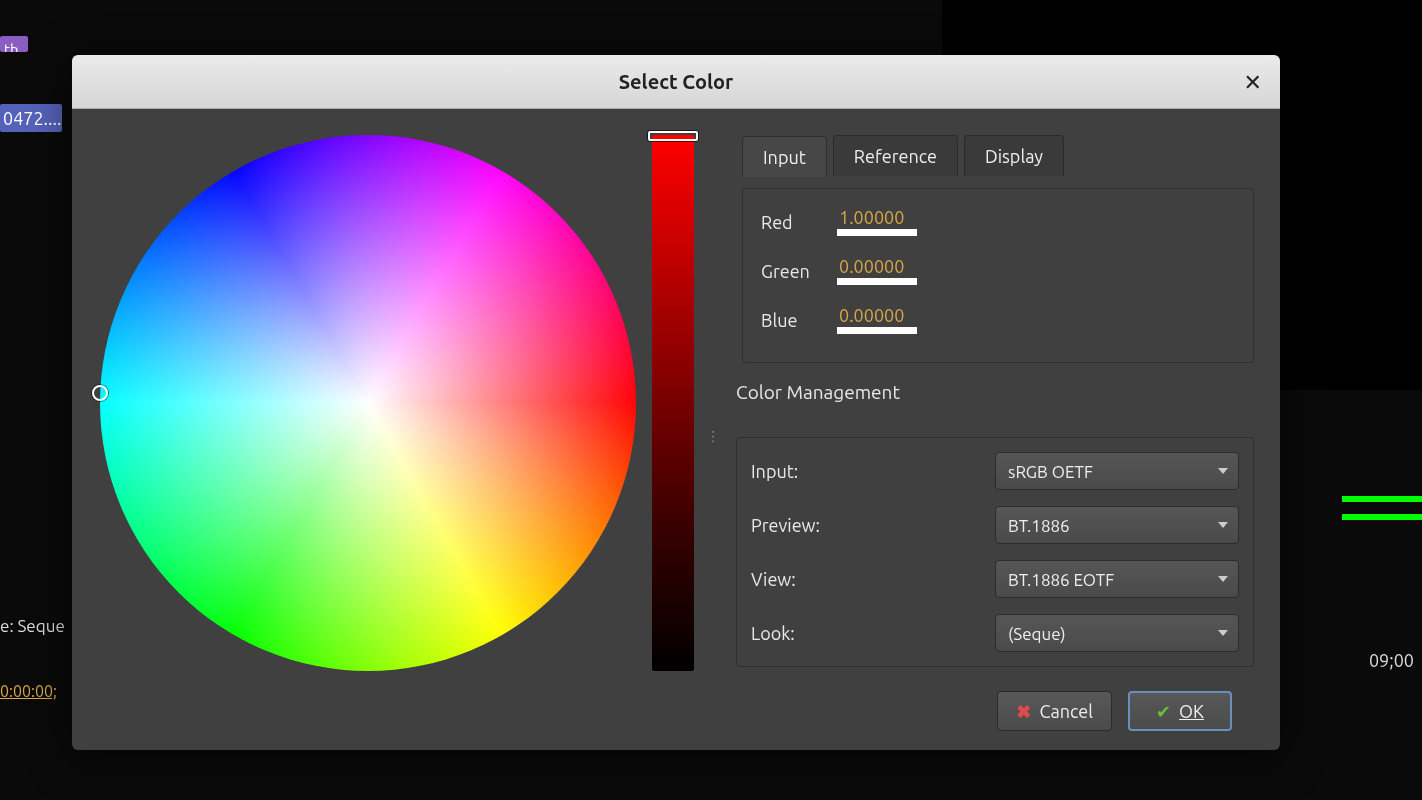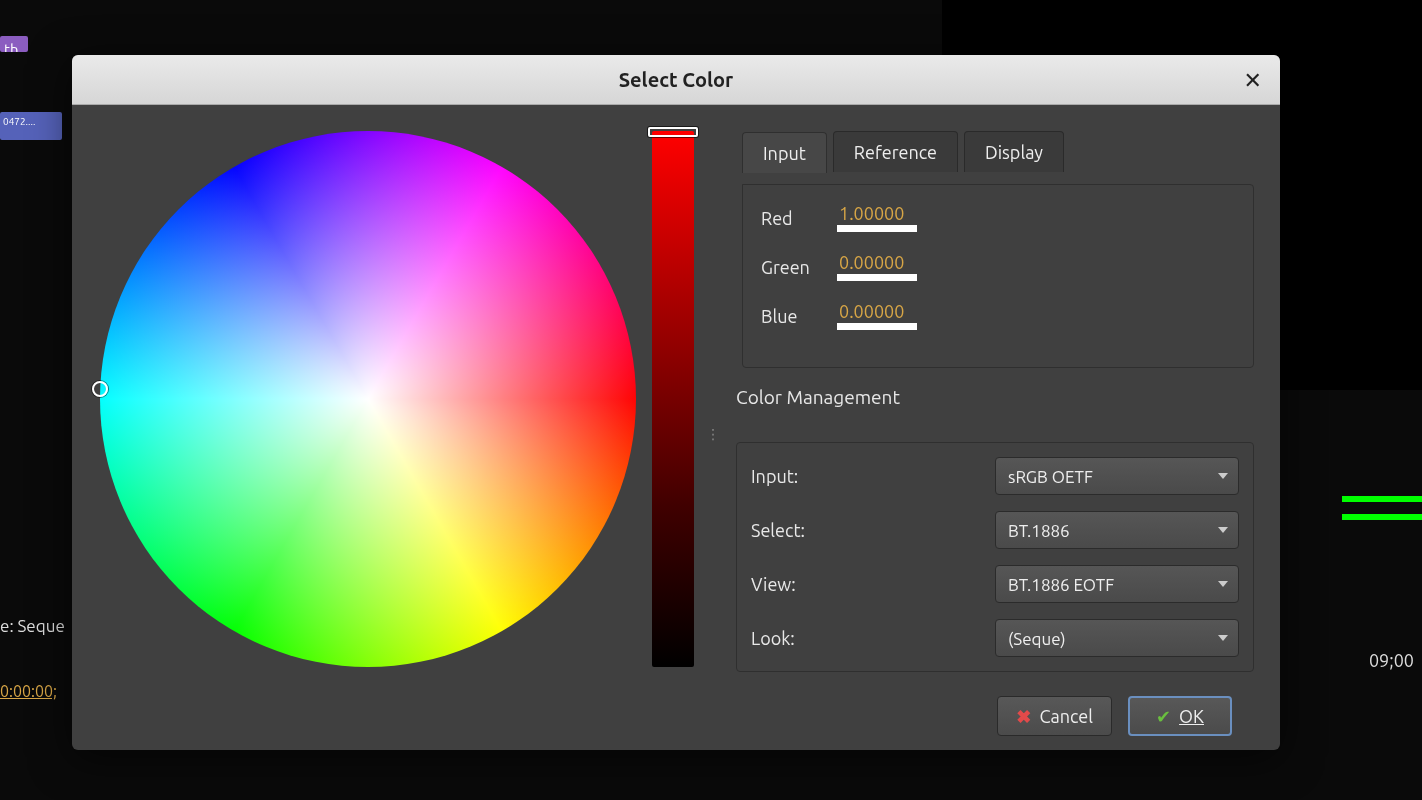--- a/index.html
+++ b/index.html
@@ -20,26 +20,26 @@
     width: 28px; height: 16px;
     background: #8b5dc0;
     border-radius: 2px;
     color: #fff;
     font-size: 15px;
     padding: 5px 4px;
     overflow: hidden;
   }
   .bg-clip-blue {
     position: absolute;
-    top: 112px; left: 0;
+    top: 104px; left: 0;
     width: 62px; height: 28px;
     background: #5562b9;
     border-radius: 2px;
     color: #fff;
-    font-size: 10px;
+    font-size: 18px;
     padding: 4px 3px;
     overflow: hidden;
   }
   .bg-seq-label {
     position: absolute;
     top: 616px; left: 0;
     font-size: 17px;
     color: #dcdcdc;
   }
   .bg-timecode {
@@ -226,21 +226,21 @@
   .tab.active {
     background: #474747;
     border-color: #2f2f2f;
     position: relative;
     top: 1px;
   }
   .tab-panel {
     margin: -6px 6px 0 10px;
     border: 1px solid #2f2f2f;
     border-radius: 0 4px 4px 4px;
-    padding: 18px 18px 37px 18px;
+    padding: 18px 18px 28px 18px;
     display: flex;
     flex-direction: column;
     gap: 20px;
     background: #404040;
   }
   .rgb-row {
     display: flex;
     align-items: center;
     gap: 18px;
     font-size: 18px;
@@ -392,21 +392,21 @@
 
       <div class="cm-panel">
         <div class="cm-row">
           <span class="cm-lbl">Input:</span>
           <div class="select">
             <span>sRGB OETF</span>
             <span class="chev"></span>
           </div>
         </div>
         <div class="cm-row">
-          <span class="cm-lbl">Select:</span>
+          <span class="cm-lbl">Preview:</span>
           <div class="select">
             <span>BT.1886</span>
             <span class="chev"></span>
           </div>
         </div>
         <div class="cm-row">
           <span class="cm-lbl">View:</span>
           <div class="select">
             <span>BT.1886 EOTF</span>
             <span class="chev"></span>

